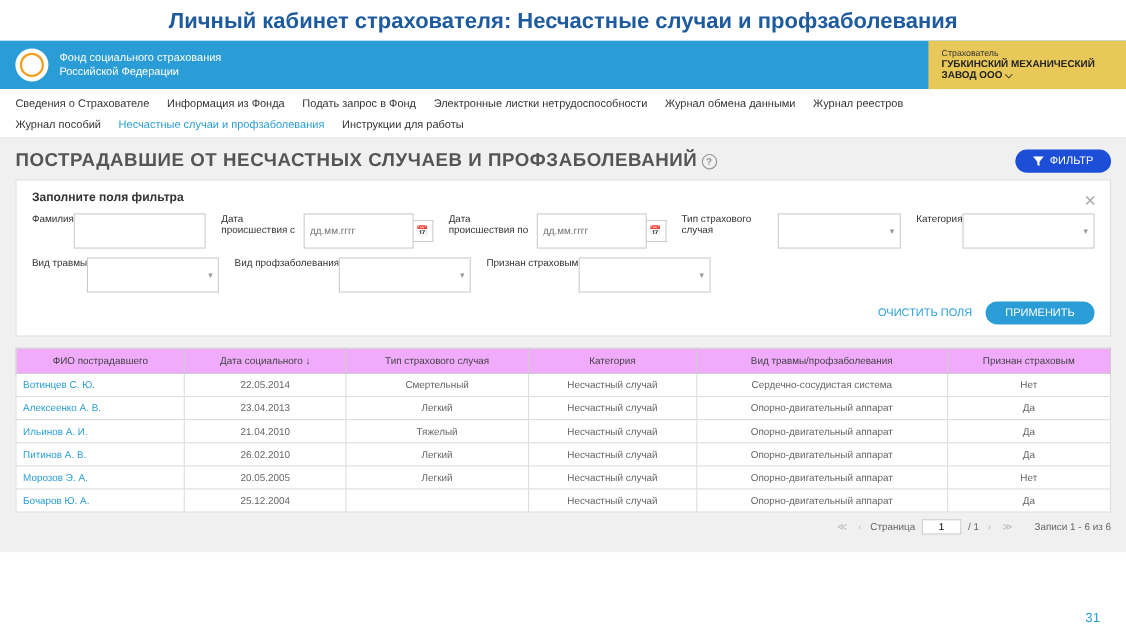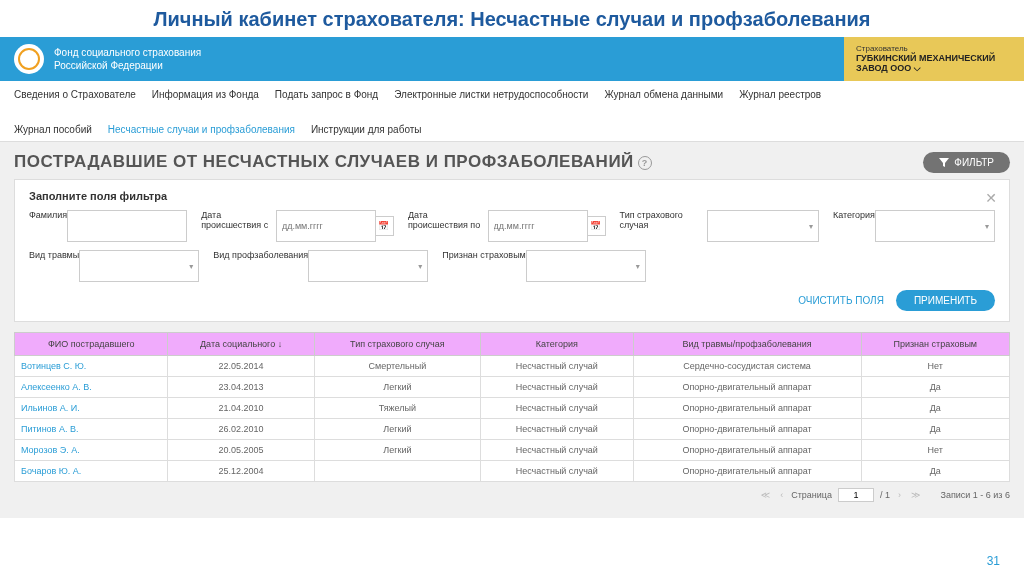--- a/index.html
+++ b/index.html
@@ -14,21 +14,21 @@
 .user-label { font-size: 8px; color: #333; }
 .user-name { font-size: 9px; font-weight: bold; color: #222; line-height: 1.1; margin-top: 1px; }
 .nav-bar { padding: 6px 14px 4px; background: #fff; border-bottom: 1px solid #ddd; font-size: 10px; }
 .nav-row { display: flex; flex-wrap: wrap; gap: 16px; }
 .nav-item { color: #333; cursor: pointer; padding: 2px 0; }
 .nav-item.active { color: #2a9dd6; }
 .content { background: #f0f0f0; padding: 10px 14px; }
 .page-head { display: flex; align-items: flex-start; justify-content: space-between; margin-bottom: 6px; }
 .page-title { font-size: 17px; font-weight: bold; color: #555; letter-spacing: 0.5px; line-height: 1.2; }
 .help-circle { display: inline-block; width: 14px; height: 14px; border: 1px solid #999; border-radius: 50%; font-size: 9px; color: #999; text-align: center; line-height: 13px; margin-left: 4px; vertical-align: middle; }
-.filter-btn { background: #737373; color: #fff; border: none; border-radius: 14px; padding: 5px 16px; font-size: 10px; cursor: pointer; display: flex; align-items: center; gap: 5px; }
+.filter-btn { background: #1d4ed8; color: #fff; border: none; border-radius: 14px; padding: 5px 16px; font-size: 10px; cursor: pointer; display: flex; align-items: center; gap: 5px; }
 .funnel-icon { width: 10px; height: 10px; }
 .filter-panel { background: #fff; border: 1px solid #ddd; padding: 10px 14px; position: relative; }
 .filter-title { font-size: 11px; font-weight: bold; color: #333; margin-bottom: 8px; }
 .close-x { position: absolute; right: 12px; top: 10px; color: #aaa; font-size: 14px; cursor: pointer; }
 .filter-row { display: flex; gap: 14px; margin-bottom: 8px; }
 .filter-field { display: flex; flex-direction: row; }
 .filter-field label { font-size: 9px; color: #333; margin-bottom: 3px; }
 .filter-field input, .filter-field .sel { border: 1px solid #ccc; padding: 3px 5px; font-size: 9px; height: 32px; width: 120px; background: #fff; }
 .date-wrap { display: flex; align-items: center; }
 .date-wrap input { width: 100px; }
@@ -70,21 +70,21 @@
 
 <div class="nav-bar">
   <div class="nav-row" id="nav-row1">
       <span class="nav-item">Сведения о Страхователе</span>
       <span class="nav-item">Информация из Фонда</span>
       <span class="nav-item">Подать запрос в Фонд</span>
       <span class="nav-item">Электронные листки нетрудоспособности</span>
       <span class="nav-item">Журнал обмена данными</span>
       <span class="nav-item">Журнал реестров</span>
     </div>
-  <div class="nav-row" style="margin-top:20px">
+  <div class="nav-row" style="margin-top:4px">
     <span class="nav-item">Журнал пособий</span>
     <span class="nav-item active">Несчастные случаи и профзаболевания</span>
     <span class="nav-item">Инструкции для работы</span>
   </div>
 </div>
 
 <div class="content">
   <div class="page-head">
     <div class="page-title">
       <span>ПОСТРАДАВШИЕ ОТ НЕСЧАСТНЫХ СЛУЧАЕВ И ПРОФЗАБОЛЕВАНИЙ</span><span class="help-circle">?</span>

